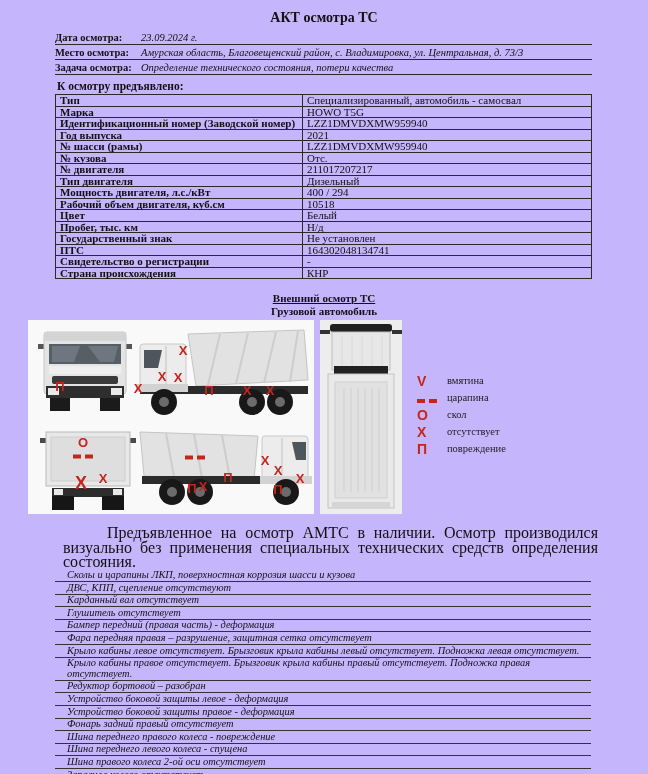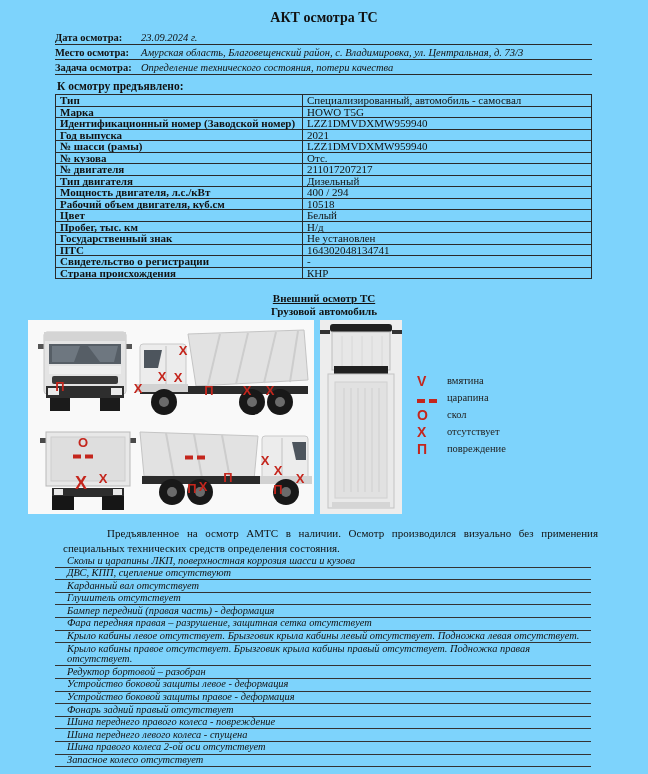--- a/index.html
+++ b/index.html
@@ -1,16 +1,16 @@
 <!DOCTYPE html>
 <html><head>
 <meta charset="utf-8">
 <style>
   html,body{margin:0;padding:0;background:#fff;}
-  .page{position:relative;width:648px;height:774px;background:#7dd3fc;overflow:hidden;
+  .page{position:relative;width:648px;height:774px;background:#c4b5fd;overflow:hidden;
         font-family:"Liberation Serif", serif;color:#111;}
   .title{margin:10px 0 4px 0;text-align:center;font-size:14px;font-weight:bold;}
   
   table.hdr{border-collapse:collapse;margin-left:55px;width:537px;}
   table.hdr td{border-bottom:1px solid #2a2a2a;padding:1.5px 0;font-size:10.5px;vertical-align:bottom;}
   td.hl{width:86px;font-weight:bold;}
   td.hv{font-style:italic;}
   .sec{margin:5px 0 2px 57px;font-size:11.5px;font-weight:bold;}
   
   table.veh{border-collapse:collapse;margin-left:55px;width:537px;border:1px solid #2a2a2a;}
@@ -27,21 +27,21 @@
         line-height:13px;white-space:nowrap;z-index:3;}
   .mark.big{font-size:18px;line-height:18px;}
   .dashsym::before,.dashsym::after{content:"";display:inline-block;width:8px;height:4px;background:#c4261d;}
   .dashsym::before{margin-right:4px;}
   .legend{position:absolute;left:417px;top:52px;z-index:3;}
   .lrow{display:flex;align-items:center;height:17px;}
   .lsym{width:30px;color:#c4261d;font-family:"Liberation Sans", sans-serif;
         font-weight:900;font-size:14px;line-height:14px;}
   .llab{font-size:10.5px;color:#222;}
   
-  .para{margin:9px 50px 0 63px;font-size:11px;line-height:14.5px;text-align:justify;text-indent:44px;}
+  .para{margin:9px 50px 0 63px;font-size:16px;line-height:14.5px;text-align:justify;text-indent:44px;}
   .results{margin-left:55px;width:536px;}
   .rrow{border-bottom:1px solid #333;font-size:10.4px;font-style:italic;
         line-height:10.6px;padding:0.5px 0 0.5px 12px;min-height:10.6px;}
 </style>
 </head>
 <body>
 
 <div class="page">
 
   <div class="title">АКТ осмотра ТС</div>

